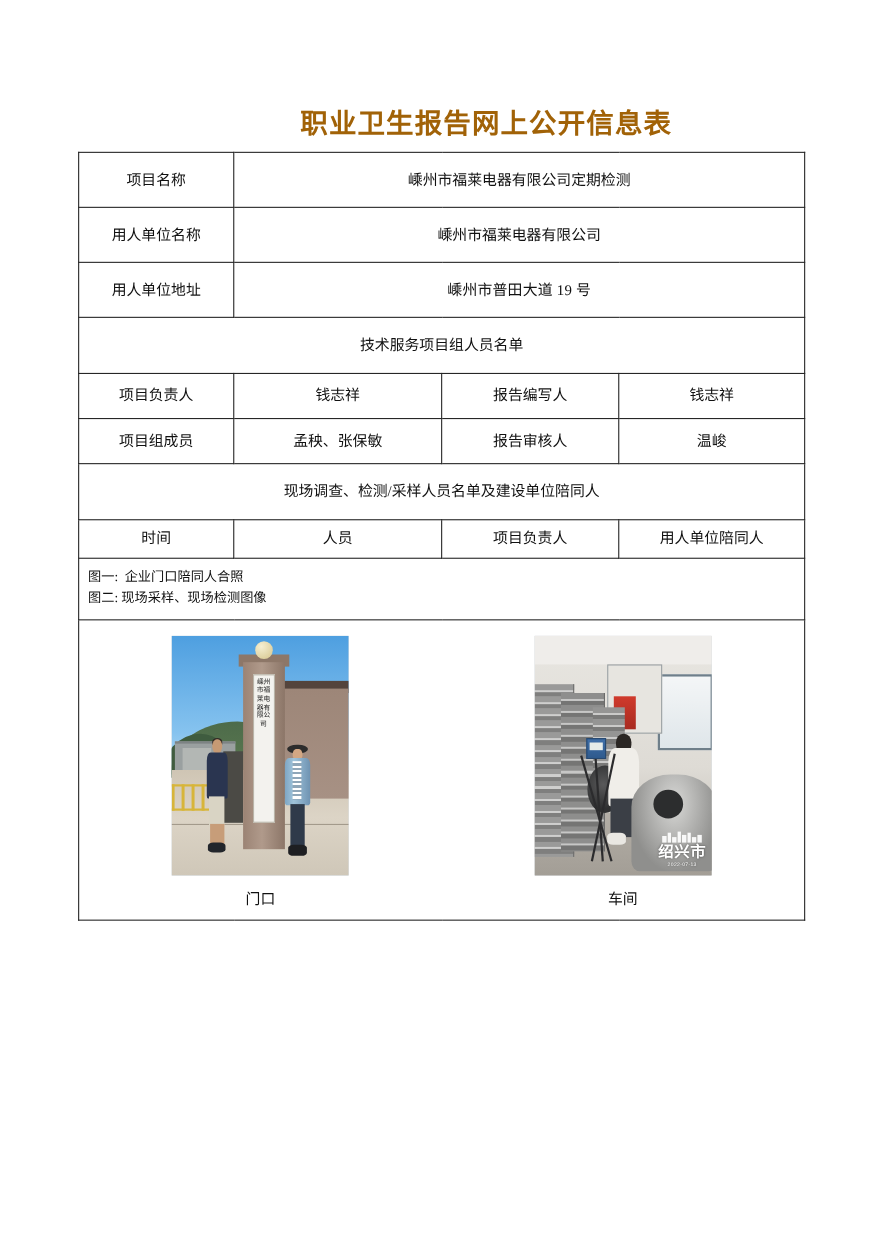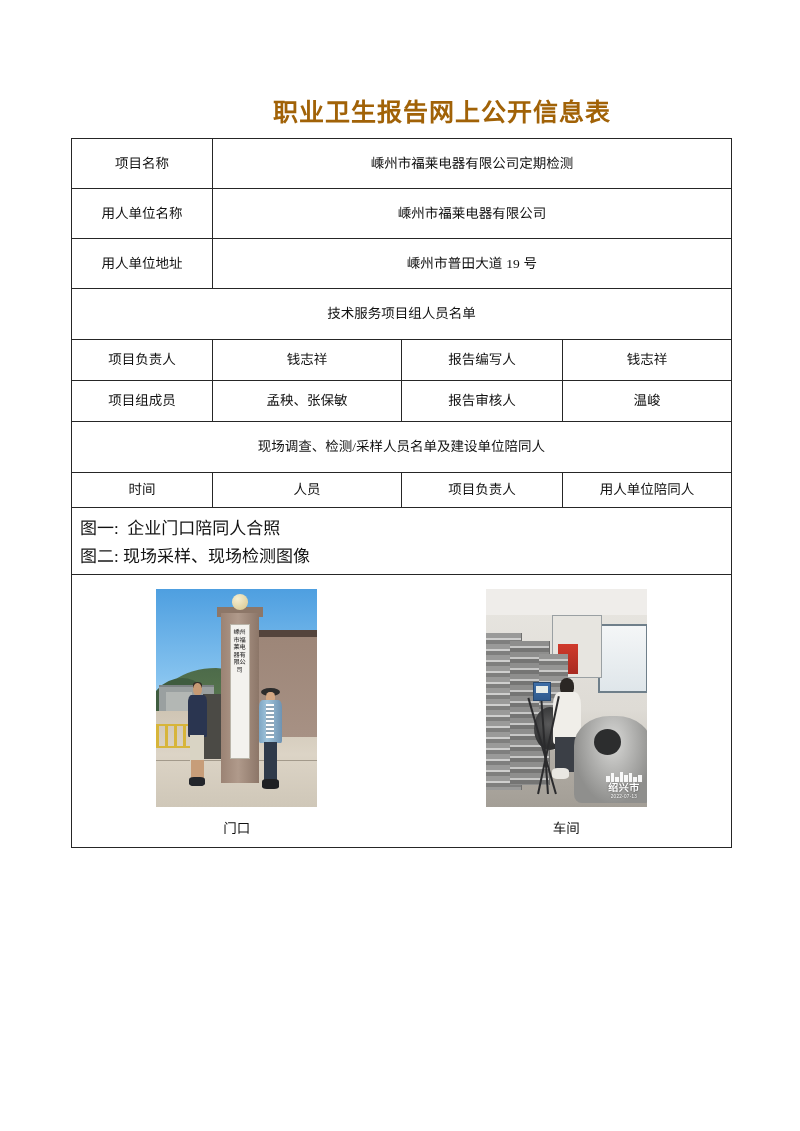--- a/index.html
+++ b/index.html
@@ -70,21 +70,21 @@
     font-family: "Liberation Serif", "DejaVu Serif", serif;
     letter-spacing: 0.2px;
   }
   .media-list-cell {
     text-align: left !important;
     vertical-align: top !important;
     padding: 7px 0 4px 8px !important;
     height: 44px;
   }
   .media-line {
-    font-size: 17px;
+    font-size: 12px;
     line-height: 1.62;
     white-space: pre;
   }
   .photos-cell {
     padding: 0 !important;
     height: 272px;
     vertical-align: top !important;
   }
   .photos-wrap {
     display: flex;
@@ -353,21 +353,21 @@
       linear-gradient(#fff,#fff) 5px 1px/3px 9px no-repeat,
       linear-gradient(#fff,#fff) 9px 5px/4px 5px no-repeat,
       linear-gradient(#fff,#fff) 14px 0/3px 10px no-repeat,
       linear-gradient(#fff,#fff) 18px 3px/4px 7px no-repeat,
       linear-gradient(#fff,#fff) 23px 1px/3px 9px no-repeat,
       linear-gradient(#fff,#fff) 27px 5px/4px 5px no-repeat,
       linear-gradient(#fff,#fff) 32px 3px/4px 7px no-repeat;
     opacity: 0.92;
   }
   .p2-wm-city {
-    font-size: 10px; font-weight: 700; letter-spacing: 0.5px;
+    font-size: 14px; font-weight: 700; letter-spacing: 0.5px;
     font-family: "Liberation Sans", sans-serif;
     line-height: 1.2;
   }
   .p2-wm-date {
     font-size: 4.6px; letter-spacing: 0.3px;
     font-family: "Liberation Sans", sans-serif;
     opacity: 0.95;
   }
 </style>
 </head>

